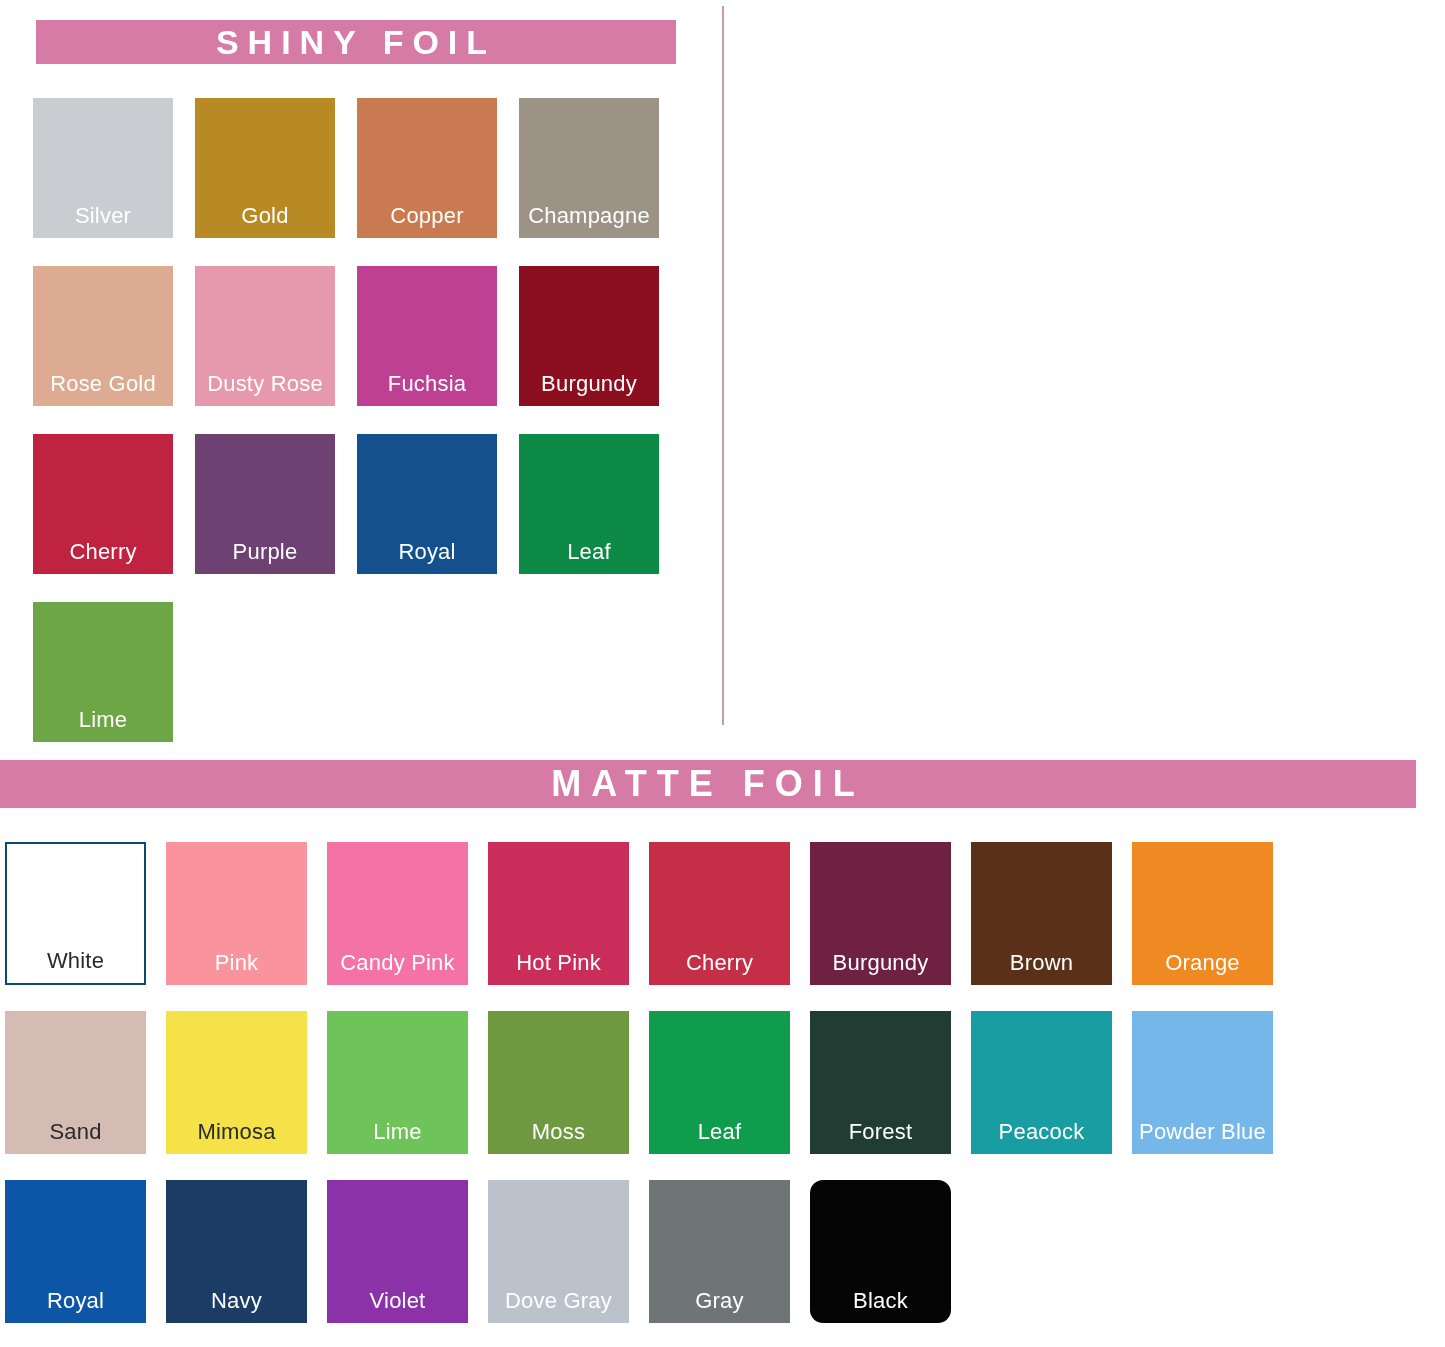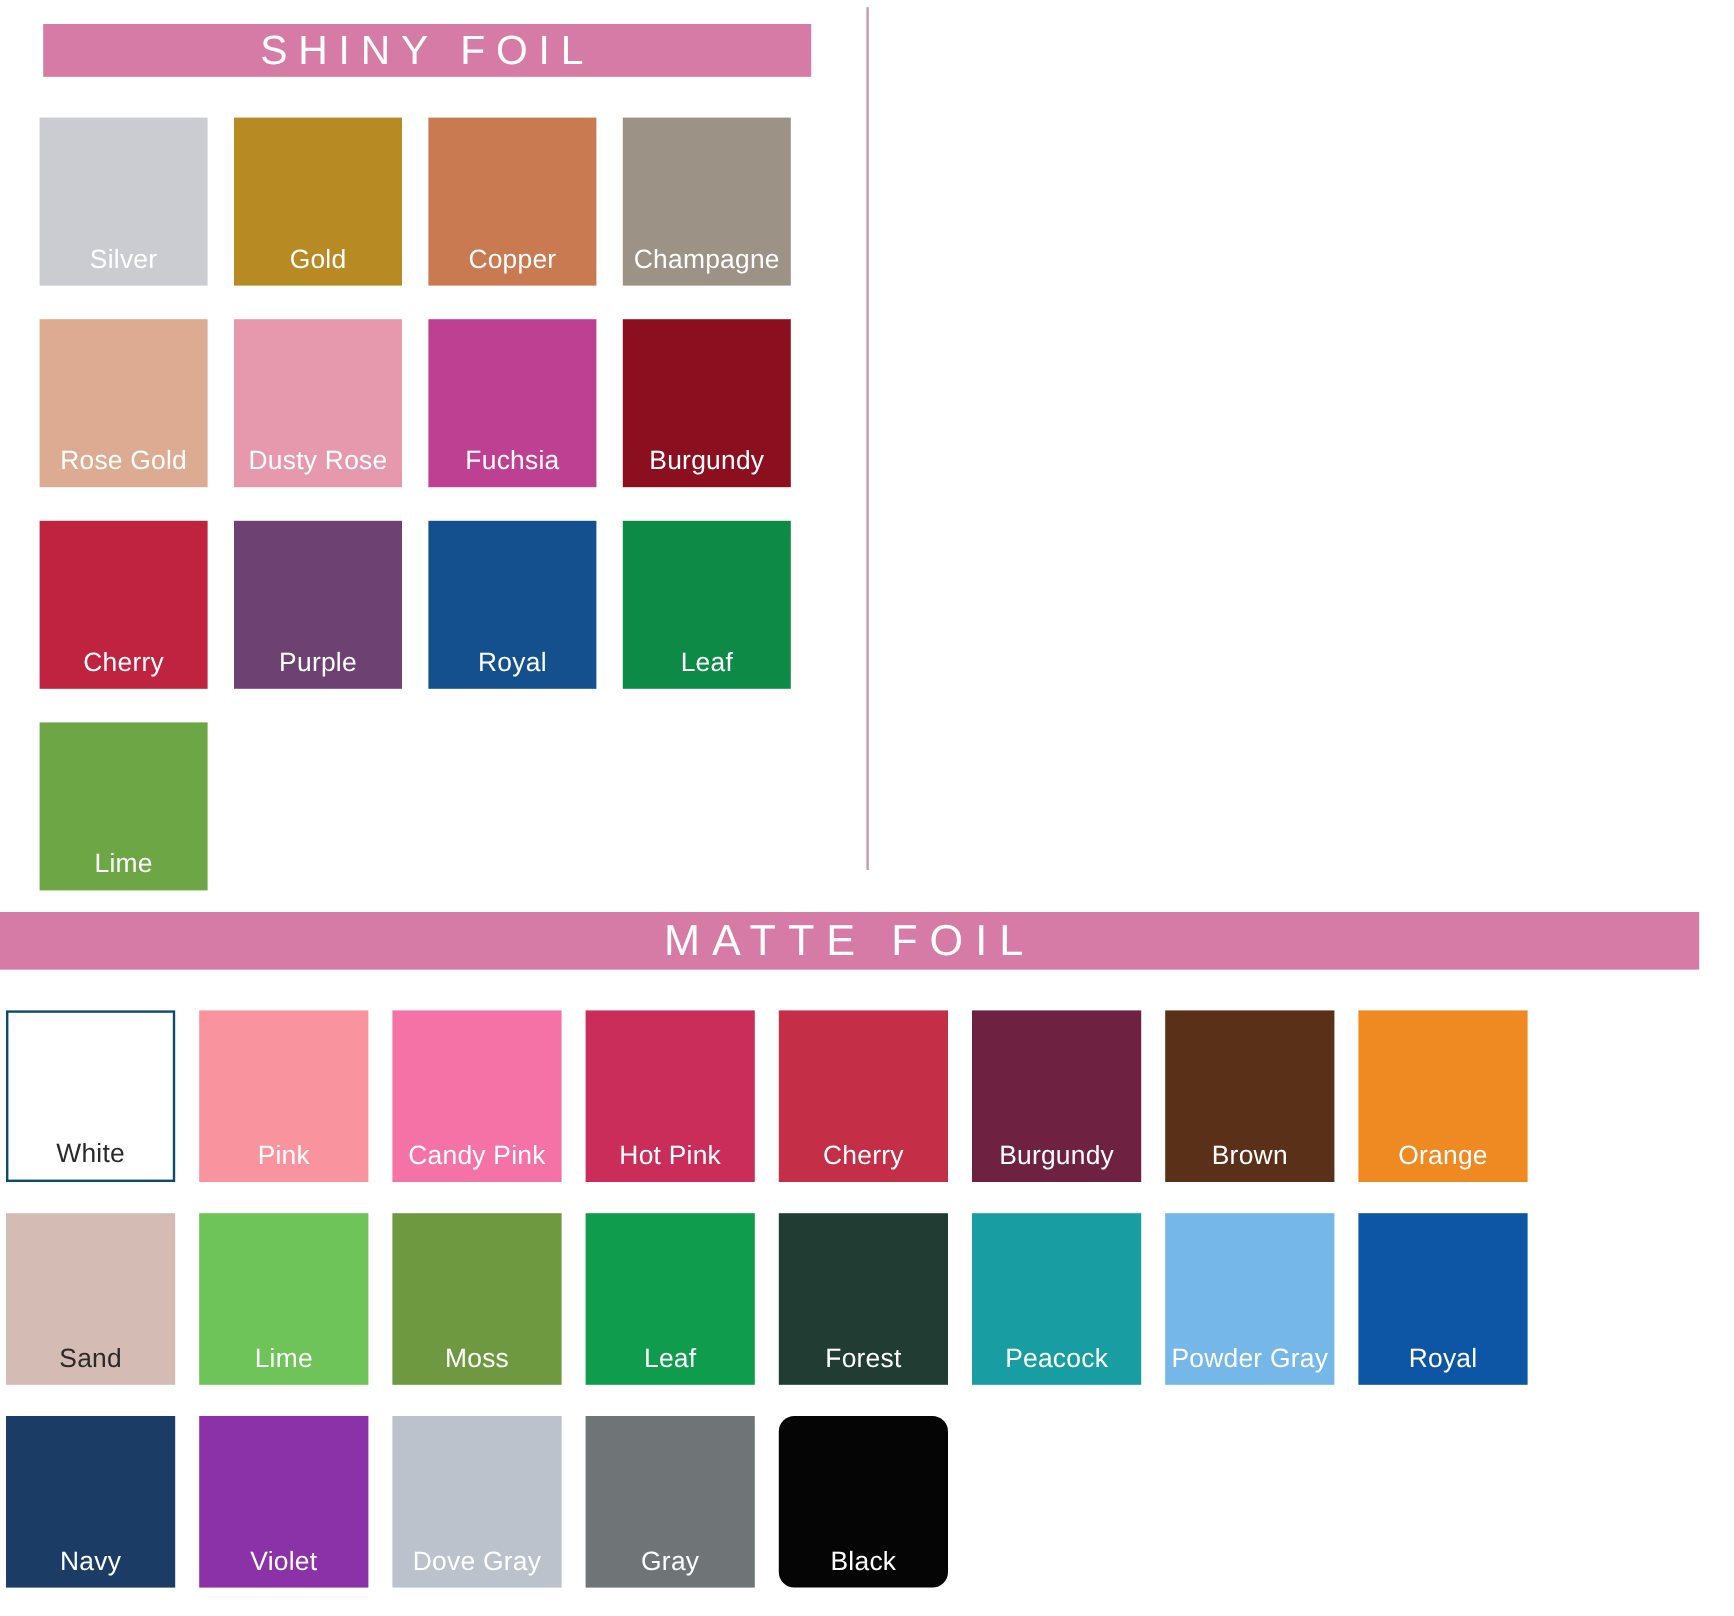--- a/index.html
+++ b/index.html
@@ -45,21 +45,21 @@
     position: absolute;
     background: #d67ba6;
     display: flex;
     align-items: center;
     justify-content: center;
   }
   .section-bar .section-title {
     color: #ffffff;
     font-size: 34px;
     letter-spacing: 9px;
-    font-weight: 400;
+    font-weight: 700;
     white-space: nowrap;
     text-transform: uppercase;
   }
   #bar-shiny   { left: 36px;  top: 20px; width: 640px; height: 44px; }
   #bar-matte   { left: 0px;   top: 760px; width: 1416px; height: 48px; }
   #bar-matte .section-title { font-size: 36px; letter-spacing: 10px; }
 
   
   .grid {
     position: absolute;
@@ -189,37 +189,40 @@
     </div>
     <div class="swatch" style="background: rgb(90, 48, 24);">
       <span class="swatch-label">Brown</span>
     </div>
     <div class="swatch" style="background: rgb(239, 138, 34);">
       <span class="swatch-label">Orange</span>
     </div>
     <div class="swatch dark-text" style="background: rgb(212, 188, 181);">
       <span class="swatch-label">Sand</span>
     </div>
+    <div class="swatch dark-text" style="background: rgb(244, 226, 72);">
+      <span class="swatch-label">Mimosa</span>
+    </div>
     <div class="swatch" style="background: rgb(110, 195, 89);">
       <span class="swatch-label">Lime</span>
     </div>
     <div class="swatch" style="background: rgb(111, 153, 64);">
       <span class="swatch-label">Moss</span>
     </div>
     <div class="swatch" style="background: rgb(16, 156, 77);">
       <span class="swatch-label">Leaf</span>
     </div>
     <div class="swatch" style="background: rgb(33, 60, 51);">
       <span class="swatch-label">Forest</span>
     </div>
     <div class="swatch" style="background: rgb(24, 157, 162);">
       <span class="swatch-label">Peacock</span>
     </div>
     <div class="swatch" style="background: rgb(116, 183, 232);">
-      <span class="swatch-label">Powder Gray</span>
+      <span class="swatch-label">Powder Blue</span>
     </div>
     <div class="swatch" style="background: rgb(13, 85, 165);">
       <span class="swatch-label">Royal</span>
     </div>
     <div class="swatch" style="background: rgb(27, 60, 100);">
       <span class="swatch-label">Navy</span>
     </div>
     <div class="swatch" style="background: rgb(139, 50, 168);">
       <span class="swatch-label">Violet</span>
     </div>

